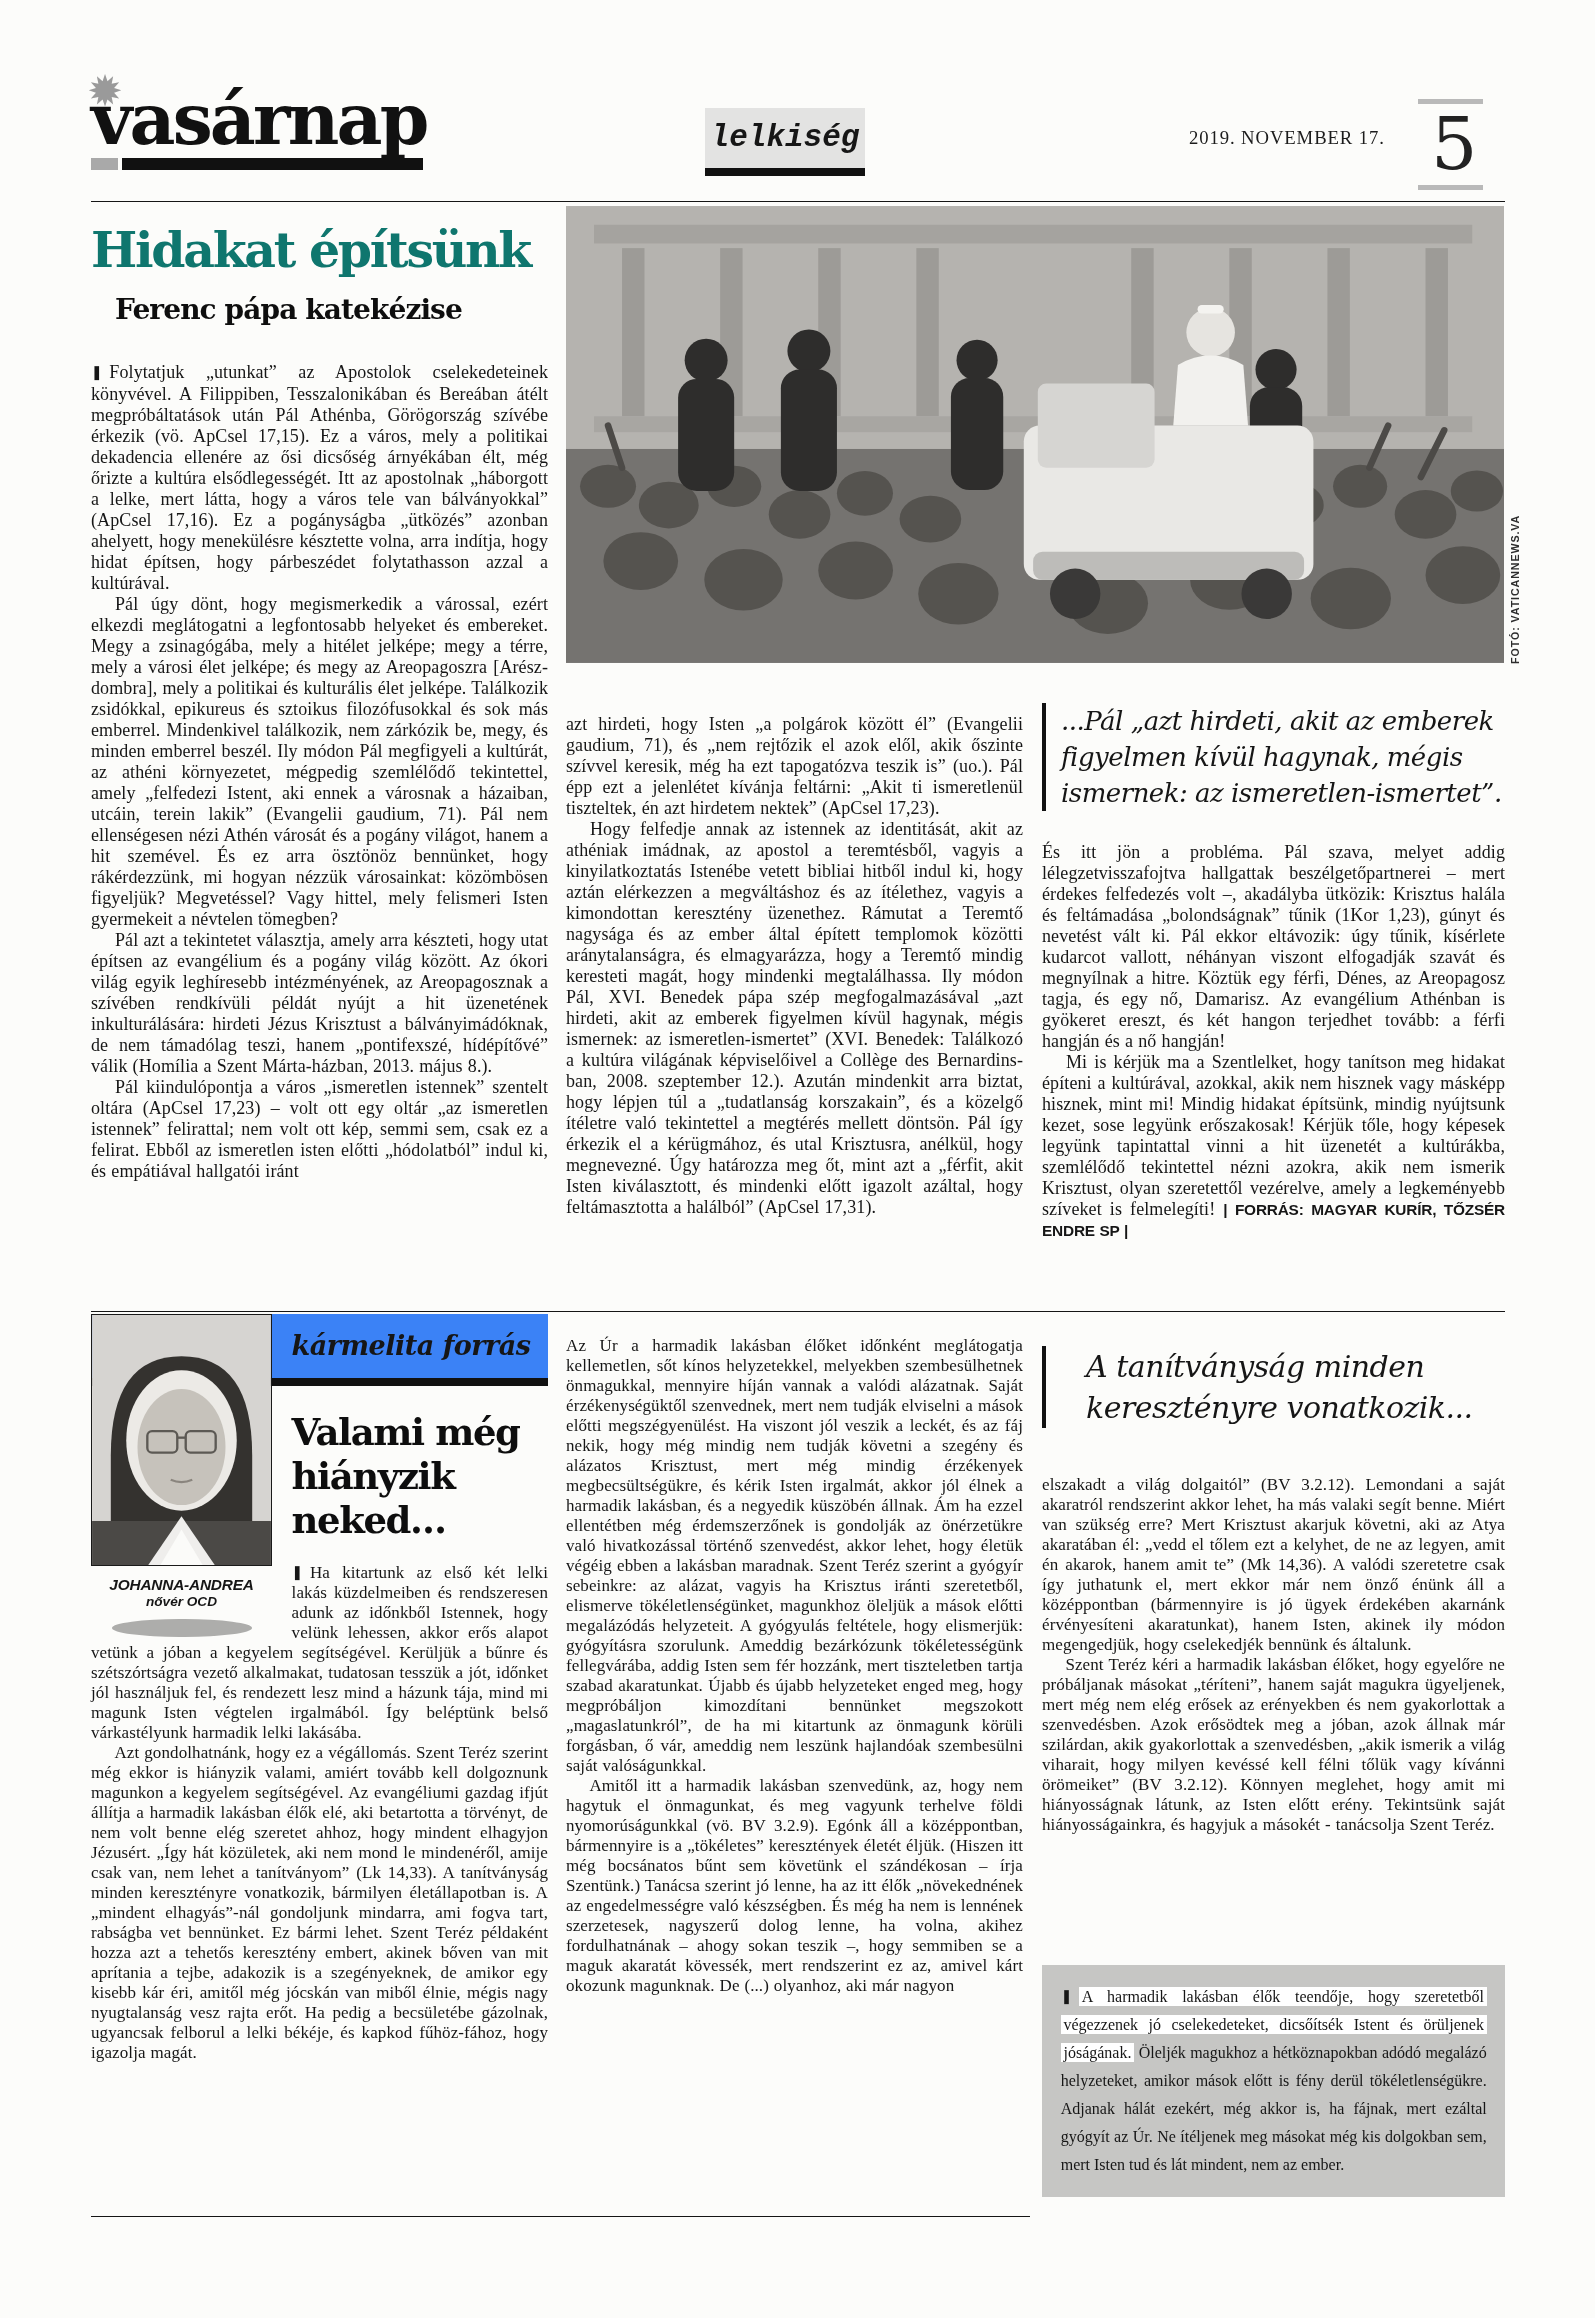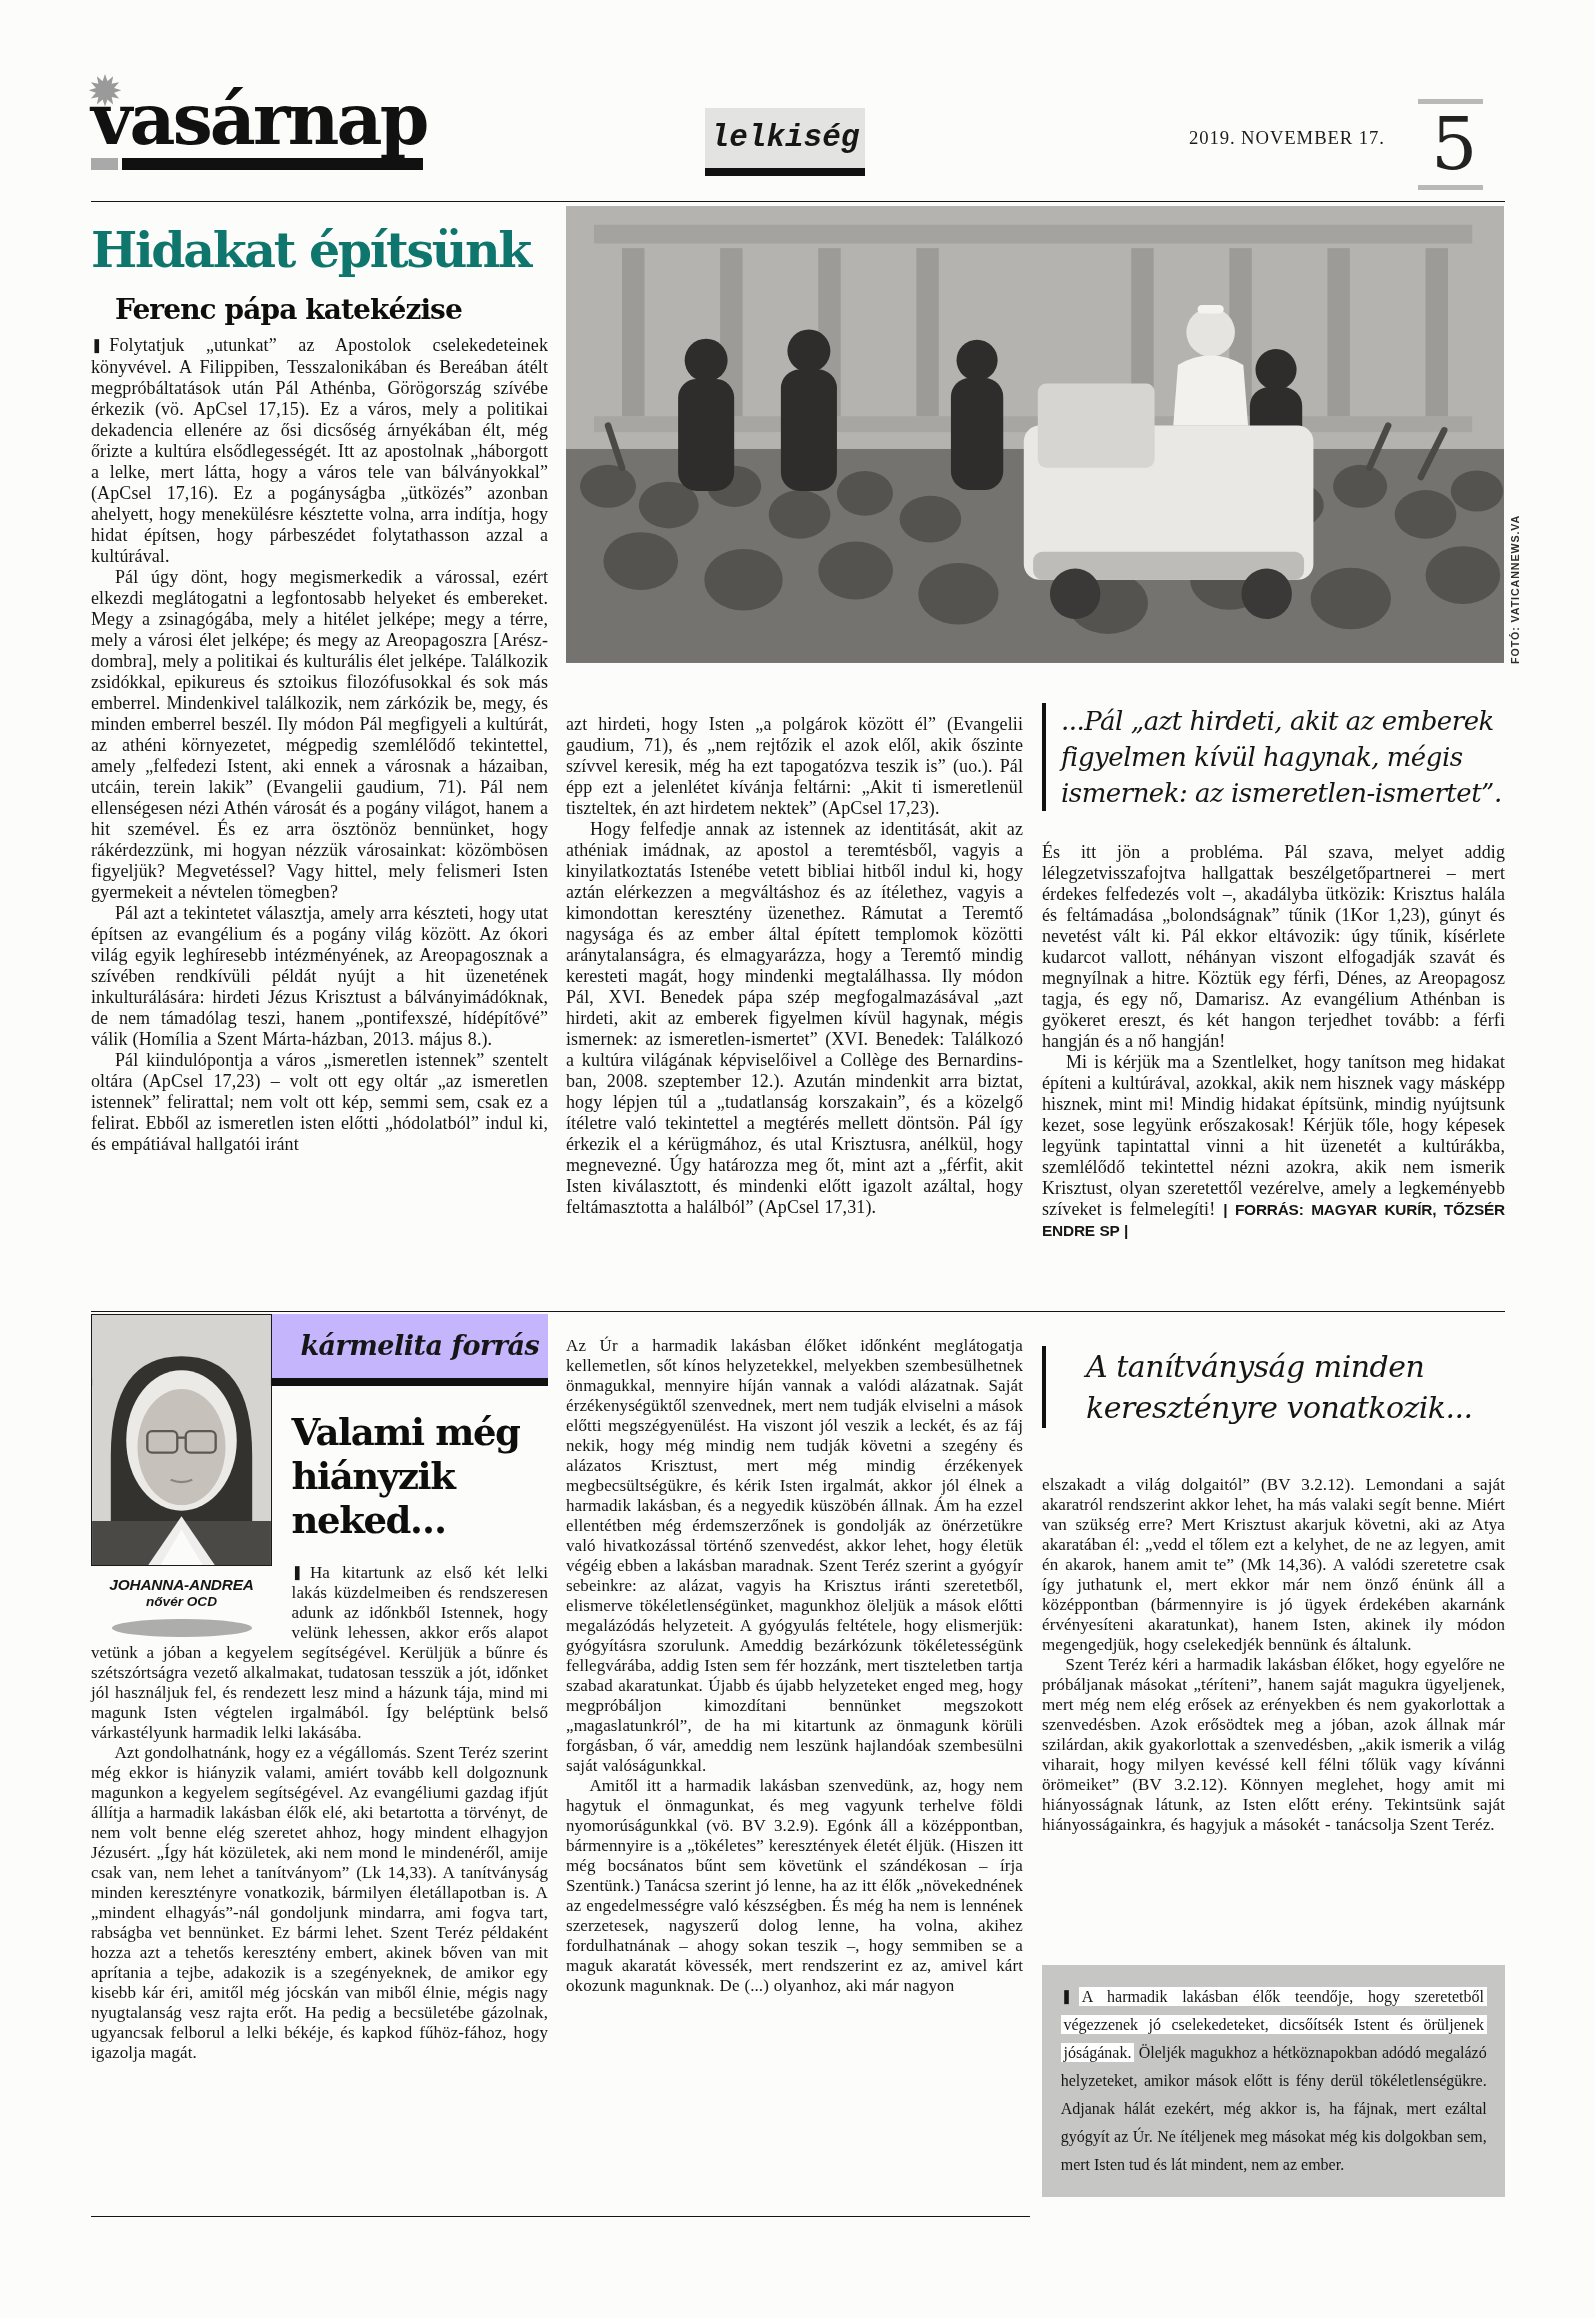--- a/index.html
+++ b/index.html
@@ -28,21 +28,21 @@
   .pmark::before{content:"❚";font-family:"DejaVu Sans",sans-serif;font-size:14px;margin-right:6.5px;position:relative;top:-1.4px;}
   .src{font-family:"Liberation Sans",sans-serif;font-weight:700;font-size:15.4px;letter-spacing:-0.2px;}
   .pullquote{border-left:4.7px solid #111;padding-left:15px;}
   .pullquote .q{font-family:"DejaVu Serif",serif;font-style:italic;font-size:26px;line-height:36px;letter-spacing:-0.5px;}
   .photo-credit{writing-mode:vertical-rl;transform:rotate(180deg);font-family:"Liberation Sans",sans-serif;
                 font-weight:700;font-size:10.7px;letter-spacing:0.9px;color:#2d2d2d;}
 
   
   .bodycol2 p{margin:0;text-align:justify;font-size:17px;line-height:20px;letter-spacing:0.1px;word-spacing:0.5px;}
   .bodycol2 p.indent{text-indent:23.4px;}
-  .label-box{background:#c4b5fd;text-align:center;}
+  .label-box{background:#3b82f6;}
   .label-box .t{font-family:"DejaVu Serif",serif;font-style:italic;font-weight:700;font-size:27px;line-height:64px;letter-spacing:-0.5px;}
   .label-underbar{background:#111;height:7.5px;}
   .headline2{font-family:"DejaVu Serif",serif;font-weight:700;font-size:37px;letter-spacing:-1.4px;line-height:44px;color:#0e0e0e;}
   .figure{float:left;width:181px;margin-right:19.6px;font-style:italic;}
   .figure .photo-frame{border:1.4px solid #1a1a1a;line-height:0;}
   .figure .cap1{font-family:"Liberation Sans",sans-serif;font-weight:700;font-size:15.4px;letter-spacing:-0.2px;text-align:center;margin-top:10.3px;}
   .figure .cap2{font-family:"Liberation Sans",sans-serif;font-weight:700;font-size:13.6px;text-align:center;}
   .figure .oval{width:140px;height:18.7px;border-radius:50%;background:#adadab;margin:9.3px auto 0 auto;}
   .quote-head{border-left:4.7px solid #111;padding-left:40px;}
   .quote-head .t{font-family:"DejaVu Serif",serif;font-style:italic;font-size:30px;line-height:41px;letter-spacing:-0.5px;}
@@ -137,21 +137,21 @@
       <circle cx="1090" cy="830" r="54" fill="#3a3938"></circle>
         <circle cx="1500" cy="830" r="54" fill="#3a3938"></circle>
 
       <circle cx="1380" cy="270" r="52" fill="#e6e4e0"></circle>
       <rect x="1352" y="212" width="56" height="18" rx="9" fill="#f4f3f0"></rect>
       <path d="M1300,470 L1310,340 Q1380,300 1450,340 L1460,470 Z" fill="#f2f1ee"></path>
     </svg>
   </div>
   <div class="abs photo-credit" style="left:1509px;top:486px;height:178px;">FOTÓ: VATICANNEWS.VA</div>
 
-  <div class="abs bodycol" style="left:91px;top:335px;width:457px;">
+  <div class="abs bodycol" style="left:91px;top:362px;width:457px;">
     <p><span class="pmark"></span><span>Folytatjuk „utunkat” az Apostolok cselekedeteinek könyvével. A Filippiben, Tesszalonikában és Bereában átélt megpróbáltatások után Pál Athénba, Görögország szívébe érkezik (vö. ApCsel 17,15). Ez a város, mely a politikai dekadencia ellenére az ősi dicsőség árnyékában élt, még őrizte a kultúra elsődlegességét. Itt az apostolnak „háborgott a lelke, mert látta, hogy a város tele van bálványokkal” (ApCsel 17,16). Ez a pogányságba „ütközés” azonban ahelyett, hogy menekülésre késztette volna, arra indítja, hogy hidat építsen, hogy párbeszédet folytathasson azzal a kultúrával.</span></p>
     <p class="indent">Pál úgy dönt, hogy megismerkedik a várossal, ezért elkezdi meglátogatni a legfontosabb helyeket és embereket. Megy a zsinagógába, mely a hitélet jelképe; megy a térre, mely a városi élet jelképe; és megy az Areopagoszra [Arész-dombra], mely a politikai és kulturális élet jelképe. Találkozik zsidókkal, epikureus és sztoikus filozófusokkal és sok más emberrel. Mindenkivel találkozik, nem zárkózik be, megy, és minden emberrel beszél. Ily módon Pál megfigyeli a kultúrát, az athéni környezetet, mégpedig szemlélődő tekintettel, amely „felfedezi Istent, aki ennek a városnak a házaiban, utcáin, terein lakik” (Evangelii gaudium, 71). Pál nem ellenségesen nézi Athén városát és a pogány világot, hanem a hit szemével. És ez arra ösztönöz bennünket, hogy rákérdezzünk, mi hogyan nézzük városainkat: közömbösen figyeljük? Megvetéssel? Vagy hittel, mely felismeri Isten gyermekeit a névtelen tömegben?</p>
     <p class="indent">Pál azt a tekintetet választja, amely arra készteti, hogy utat építsen az evangélium és a pogány világ között. Az ókori világ egyik leghíresebb intézményének, az Areopagosznak a szívében rendkívüli példát nyújt a hit üzenetének inkulturálására: hirdeti Jézus Krisztust a bálványimádóknak, de nem támadólag teszi, hanem „pontifexszé, hídépítővé” válik (Homília a Szent Márta-házban, 2013. május 8.).</p>
     <p class="indent">Pál kiindulópontja a város „ismeretlen istennek” szentelt oltára (ApCsel 17,23) – volt ott egy oltár „az ismeretlen istennek” felirattal; nem volt ott kép, semmi sem, csak ez a felirat. Ebből az ismeretlen isten előtti „hódolatból” indul ki, és empátiával hallgatói iránt</p>
   </div>
 
   <div class="abs bodycol" style="left:566px;top:714px;width:457px;">
     <p>azt hirdeti, hogy Isten „a polgárok között él” (Evangelii gaudium, 71), és „nem rejtőzik el azok elől, akik őszinte szívvel keresik, még ha ezt tapogatózva teszik is” (uo.). Pál épp ezt a jelenlétet kívánja feltárni: „Akit ti ismeretlenül tiszteltek, én azt hirdetem nektek” (ApCsel 17,23).</p>
     <p class="indent">Hogy felfedje annak az istennek az identitását, akit az athéniak imádnak, az apostol a teremtésből, vagyis a kinyilatkoztatás Istenébe vetett bibliai hitből indul ki, hogy aztán elérkezzen a megváltáshoz és az ítélethez, vagyis a kimondottan keresztény üzenethez. Rámutat a Teremtő nagysága és az ember által épített templomok közötti aránytalanságra, és elmagyarázza, hogy a Teremtő mindig keresteti magát, hogy mindenki megtalálhassa. Ily módon Pál, XVI. Benedek pápa szép megfogalmazásával „azt hirdeti, akit az emberek figyelmen kívül hagynak, mégis ismernek: az ismeretlen-ismertet” (XVI. Benedek: Találkozó a kultúra világának képviselőivel a Collège des Bernardins-ban, 2008. szeptember 12.). Azután mindenkit arra biztat, hogy lépjen túl a „tudatlanság korszakain”, és a közelgő ítéletre való tekintettel a megtérés mellett döntsön. Pál így érkezik el a kérügmához, és utal Krisztusra, anélkül, hogy megnevezné. Úgy határozza meg őt, mint azt a „férfit, akit Isten kiválasztott, és mindenki előtt igazolt azáltal, hogy feltámasztotta a halálból” (ApCsel 17,31).</p>
   </div>

